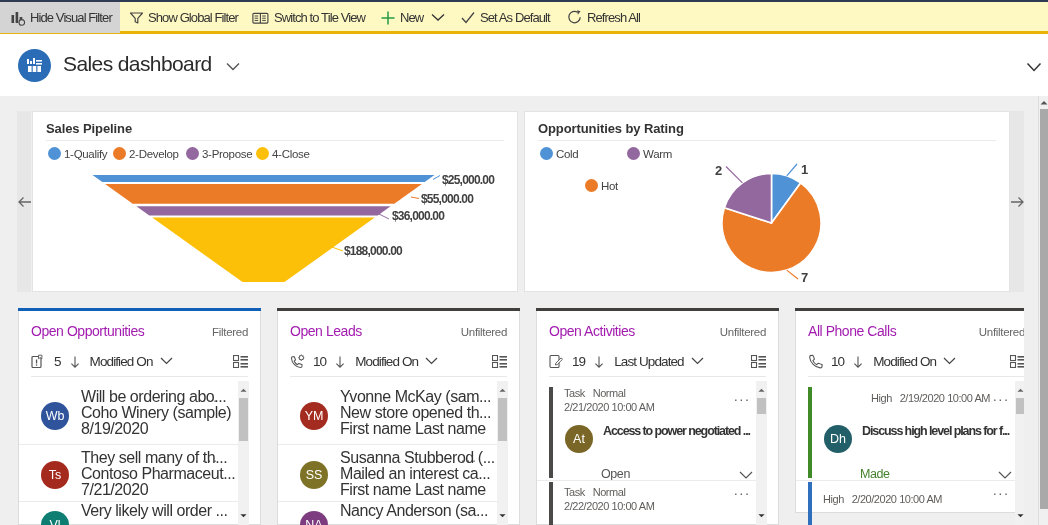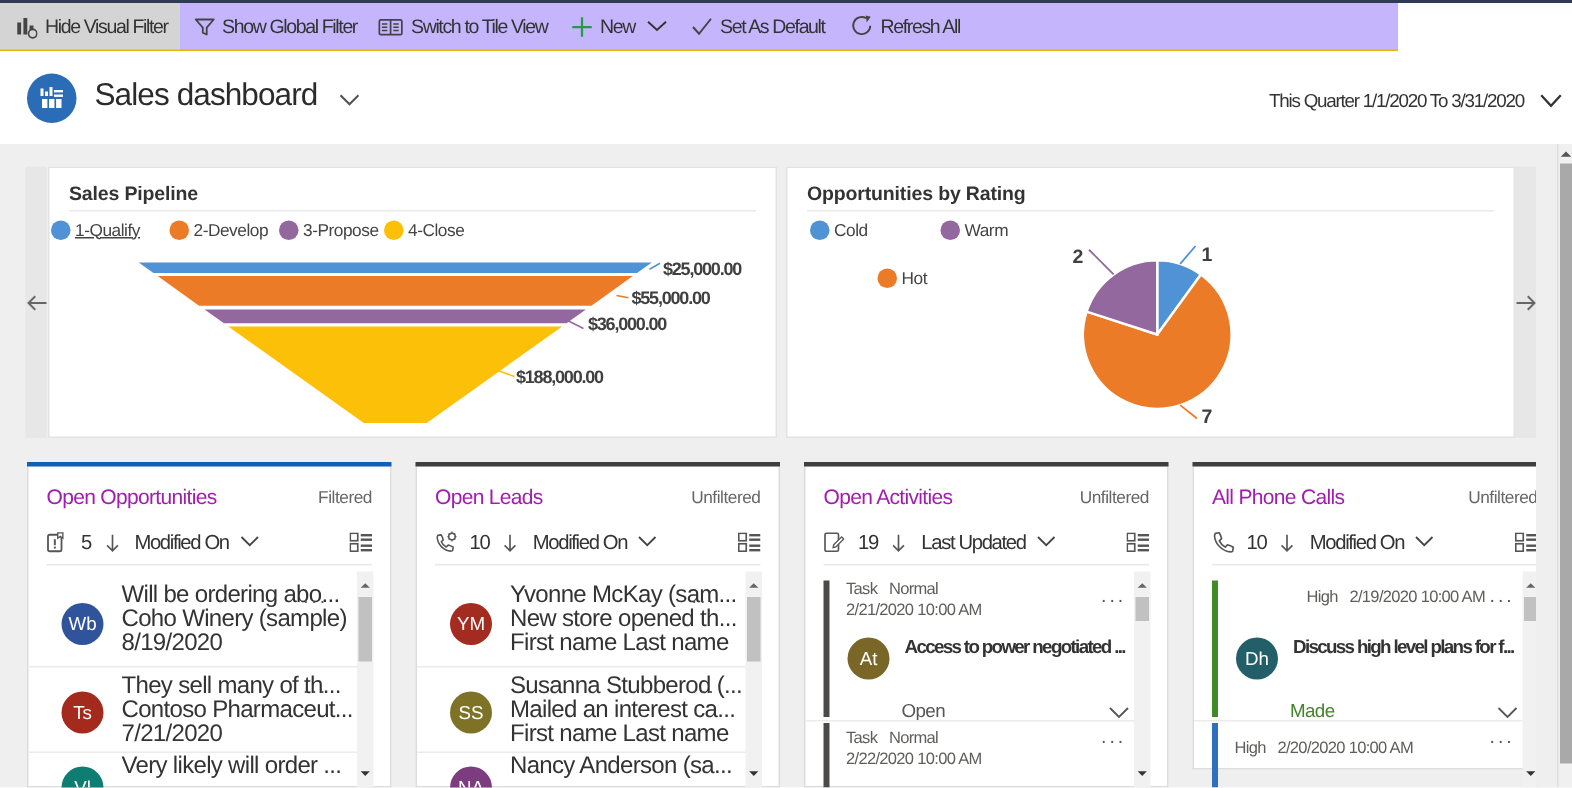--- a/index.html
+++ b/index.html
@@ -1,20 +1,20 @@
 <!DOCTYPE html>
 <html><head>
 <meta charset="utf-8">
 <style>
 * { margin:0; padding:0; box-sizing:border-box; }
 html,body { width:1048px; height:525px; overflow:hidden; font-family:"Liberation Sans",sans-serif; background:#fff; }
 .abs { position:absolute; }
 #page { position:relative; width:1048px; height:525px; background:#fff; }
 #topline { position:absolute; left:0; top:0; width:1048px; height:2px; background:#2e3b52; }
-#cmdbar { position:absolute; left:0; top:2px; width:932px; height:32px; background:#c4b5fd; border-bottom:1px solid #eab308; }
+#cmdbar { position:absolute; left:0; top:2px; width:1048px; height:32px; background:#fef9c3; border-bottom:3px solid #eab308; }
 .cmdbtn { position:absolute; top:0; height:31px; display:flex; align-items:center; color:#333; font-size:13px; letter-spacing:-0.9px; white-space:nowrap; }
 #titlerow { position:absolute; left:0; top:35px; width:1048px; height:61px; background:#fff; }
 #content { position:absolute; left:0; top:96px; width:1048px; height:429px; background:#efefef; }
 .card { position:absolute; background:#fff; border:1px solid #e3e3e3; }
 .ctitle { position:absolute; left:13px; top:9px; font-size:13px; font-weight:bold; letter-spacing:-0.1px; color:#333; }
 .legend { position:absolute; display:flex; align-items:center; font-size:11.5px; letter-spacing:-0.3px; color:#444; }
 .ldot { width:13px; height:13px; border-radius:50%; margin-right:3px; }
 .bcard { position:absolute; background:#fff; border:1px solid #dcdcdc; border-top:none; }
 .btop { position:absolute; left:-1px; top:-3px; height:3px; }
 .btitle { position:absolute; left:12px; top:12px; font-size:14px; letter-spacing:-0.45px; color:#a21caf; }
@@ -84,39 +84,38 @@
           <rect x="10" y="6" width="6" height="1.6"></rect>
       <rect x="2" y="9" width="3.6" height="6"></rect>
           <rect x="6.7" y="9" width="3.6" height="6"></rect>
           <rect x="11.4" y="9" width="3.6" height="6"></rect>
     </g>
   </svg>
   <div class="abs" style="left:63px;top:17px;font-size:21px;letter-spacing:-0.6px;color:#2b2b2b;">Sales dashboard</div>
   <svg class="abs" style="left:226px;top:27px;" width="14" height="9" viewBox="0 0 14 9">
     <path d="M1 1.5l6 6 6-6" fill="none" stroke="#555" stroke-width="1.4"></path>
   </svg>
-  <div class="abs" style="left:846px;top:25px;font-size:12.5px;letter-spacing:-0.8px;color:#333;">This Quarter 1/1/2020 To 3/31/2020</div>
   <svg class="abs" style="left:1026px;top:27px;" width="16" height="11" viewBox="0 0 16 11">
     <path d="M1.5 1.5l6.5 7 6.5-7" fill="none" stroke="#333" stroke-width="1.5"></path>
   </svg>
 </div>
 
 <div class="abs" style="left:17px;top:111px;width:14px;height:181px;background:#e7e7e7;"></div>
 <svg class="abs" style="left:16px;top:195px;" width="17" height="14" viewBox="0 0 17 14">
   <path d="M15 7H3M7.5 2.5L3 7l4.5 4.5" fill="none" stroke="#666" stroke-width="1.3"></path>
 </svg>
 <div class="abs" style="left:1010px;top:111px;width:14px;height:181px;background:#e7e7e7;"></div>
 <svg class="abs" style="left:1009px;top:195px;" width="17" height="14" viewBox="0 0 17 14">
   <path d="M2 7h12M9.5 2.5L14 7l-4.5 4.5" fill="none" stroke="#666" stroke-width="1.3"></path>
 </svg>
 
 <div class="card" style="left:32px;top:111px;width:486px;height:181px;">
   <div class="ctitle">Sales Pipeline</div>
   <div class="abs" style="left:13px;right:13px;top:28px;height:1px;background:#eaeaea;"></div>
-  <div class="legend" style="left:1px;top:35px;text-decoration:underline;"><span class="ldot" style="background:#4f92d5;"></span>1-Qualify</div>
+  <div class="legend" style="left:15px;top:35px;"><span class="ldot" style="background:#4f92d5;"></span>1-Qualify</div>
   <div class="legend" style="left:80px;top:35px;"><span class="ldot" style="background:#ec7b28;"></span>2-Develop</div>
   <div class="legend" style="left:153px;top:35px;"><span class="ldot" style="background:#93689e;"></span>3-Propose</div>
   <div class="legend" style="left:223px;top:35px;"><span class="ldot" style="background:#fdc008;"></span>4-Close</div>
   <svg class="abs" style="left:0;top:0;" width="484" height="179" viewBox="0 0 484 179">
     <polygon points="59.5,63 401.5,63 391.7,70 69.3,70" fill="#4f92d5"></polygon>
     <polygon points="72.1,72 388.9,72 361.3,91.8 99.7,91.8" fill="#ec7b28"></polygon>
     <polygon points="103.4,94.3 357.6,94.3 344.7,103.5 116.3,103.5" fill="#93689e"></polygon>
     <polygon points="119.2,105.6 341.8,105.6 251.5,170 209.5,170" fill="#fdc008"></polygon>
     <path d="M400 67.5 l7 -4" stroke="#4f92d5" stroke-width="1" fill="none"></path>
     <path d="M378 85 l8 1.5" stroke="#ec7b28" stroke-width="1" fill="none"></path>

